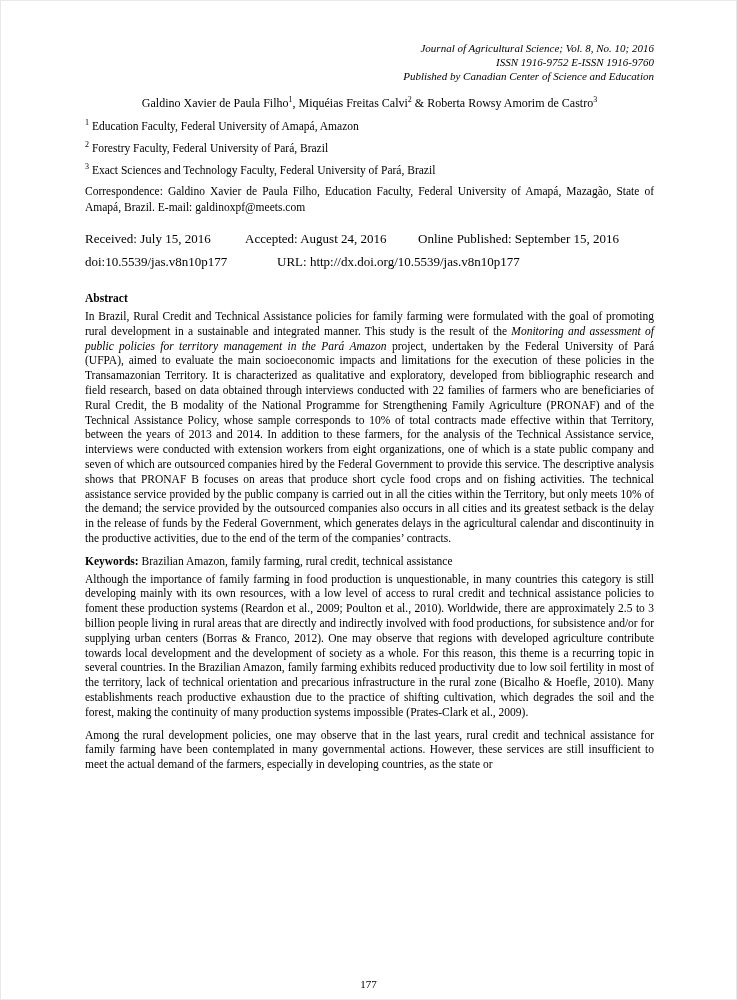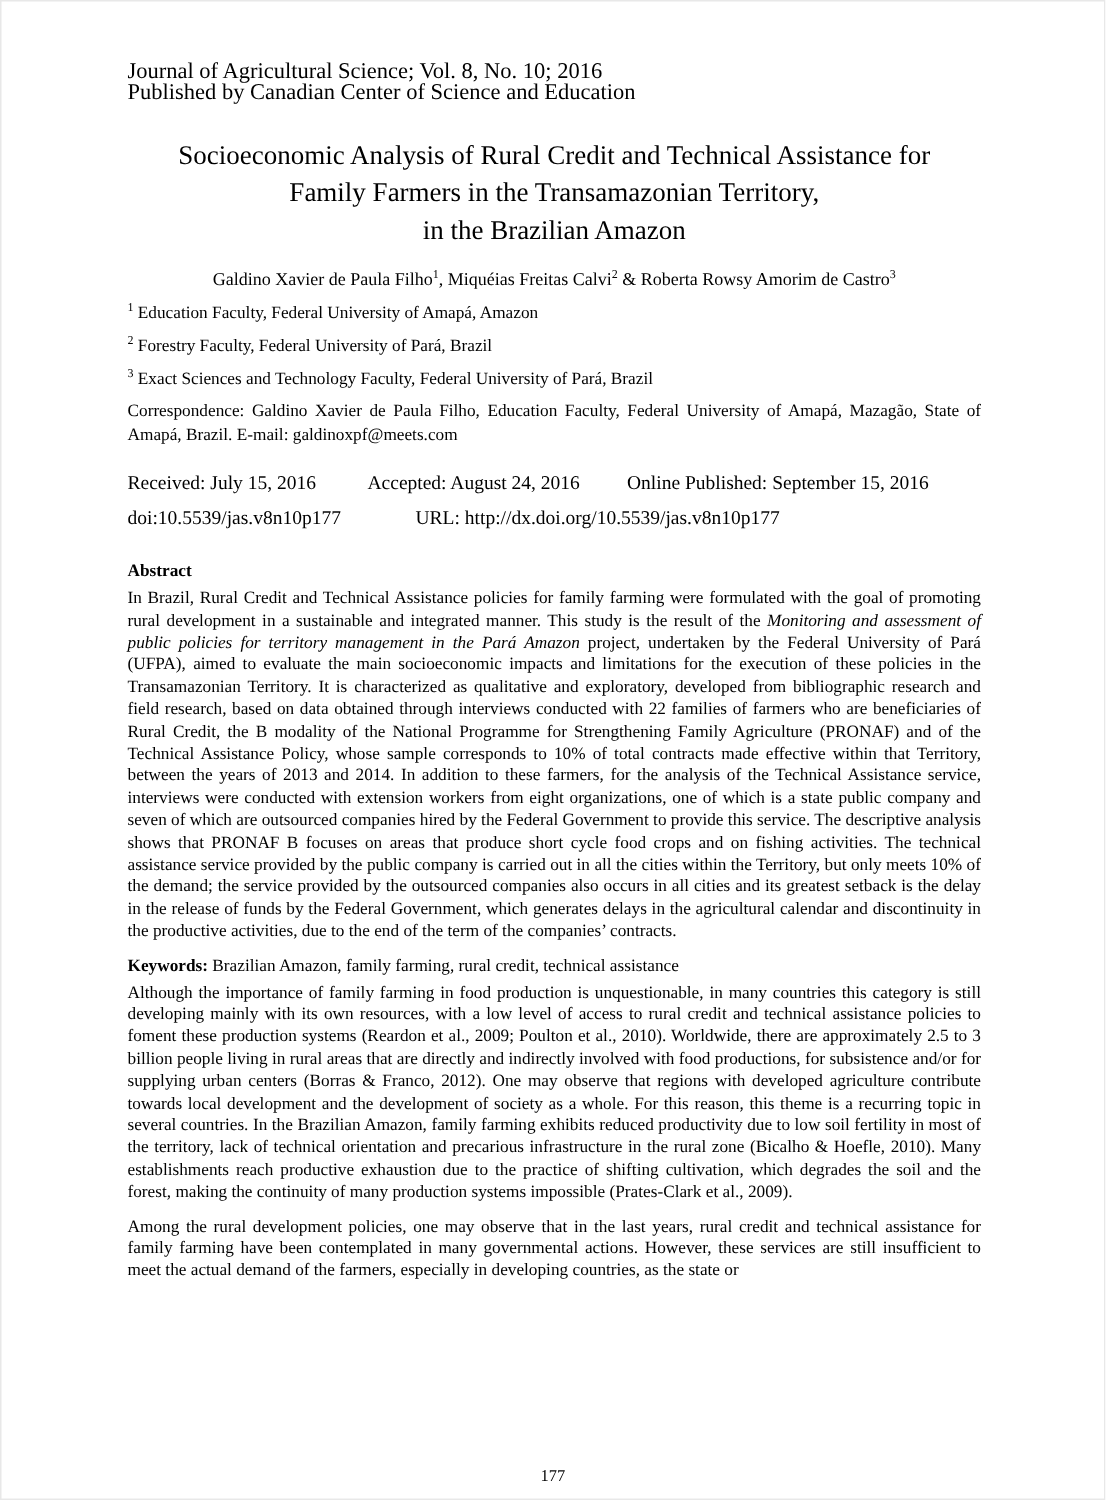--- a/index.html
+++ b/index.html
@@ -9,21 +9,21 @@
     margin:0 auto;
     background:#ffffff;
     box-sizing:border-box;
     border:1px solid #e8e8e8;
     overflow:hidden;
     font-family:"Liberation Serif","DejaVu Serif",serif;
     color:#000;
   }
   .content{padding:40px 82px 0 84px;}
   
-  .journal-header{font-size:15px;line-height:14px;}
+  .journal-header{font-size:11px;line-height:14px;text-align:right;font-style:italic;}
   
   .title{margin:22px 0 0 0;font-size:18px;line-height:25px;font-weight:normal;text-align:center;}
   .title div{display:block;}
   
   .authors{margin-top:12px;font-size:12px;line-height:17px;text-align:center;}
   sup{font-size:8px;line-height:0;}
   
   .affiliations{margin-top:6px;}
   .affil{font-size:11.5px;line-height:16px;margin:0 0 6px 0;}
   .correspondence{font-size:11.5px;line-height:15.5px;text-align:justify;margin:4px 0 0 0;}
@@ -44,28 +44,24 @@
   .footer{position:absolute;left:0;bottom:8px;width:100%;text-align:center;font-size:11px;line-height:14px;}
 </style>
 </head>
 <body>
 
 <div class="page">
   <div class="content">
 
     <div class="journal-header">
       <div>Journal of Agricultural Science; Vol. 8, No. 10; 2016</div>
+      <div>ISSN 1916-9752 E-ISSN 1916-9760</div>
       <div>Published by Canadian Center of Science and Education</div>
     </div>
 
-    <h1 class="title">
-      <div>Socioeconomic Analysis of Rural Credit and Technical Assistance for</div>
-      <div>Family Farmers in the Transamazonian Territory,</div>
-      <div>in the Brazilian Amazon</div>
-    </h1>
 
     <div class="authors"><span><span>Galdino Xavier de Paula Filho</span><sup>1</sup><span>, </span></span><span><span>Miquéias Freitas Calvi</span><sup>2</sup><span> &amp; </span></span><span><span>Roberta Rowsy Amorim de Castro</span><sup>3</sup></span></div>
 
     <div class="affiliations">
       <p class="affil"><sup>1</sup><span> Education Faculty, Federal University of Amapá, Amazon</span></p>
       <p class="affil"><sup>2</sup><span> Forestry Faculty, Federal University of Pará, Brazil</span></p>
       <p class="affil"><sup>3</sup><span> Exact Sciences and Technology Faculty, Federal University of Pará, Brazil</span></p>
     </div>
 
     <p class="correspondence"><span>Correspondence: Galdino Xavier de Paula Filho, Education Faculty, Federal University of Amapá, Mazagão, State of Amapá, Brazil. E-mail: </span><span class="link">galdinoxpf@meets.com</span></p>

